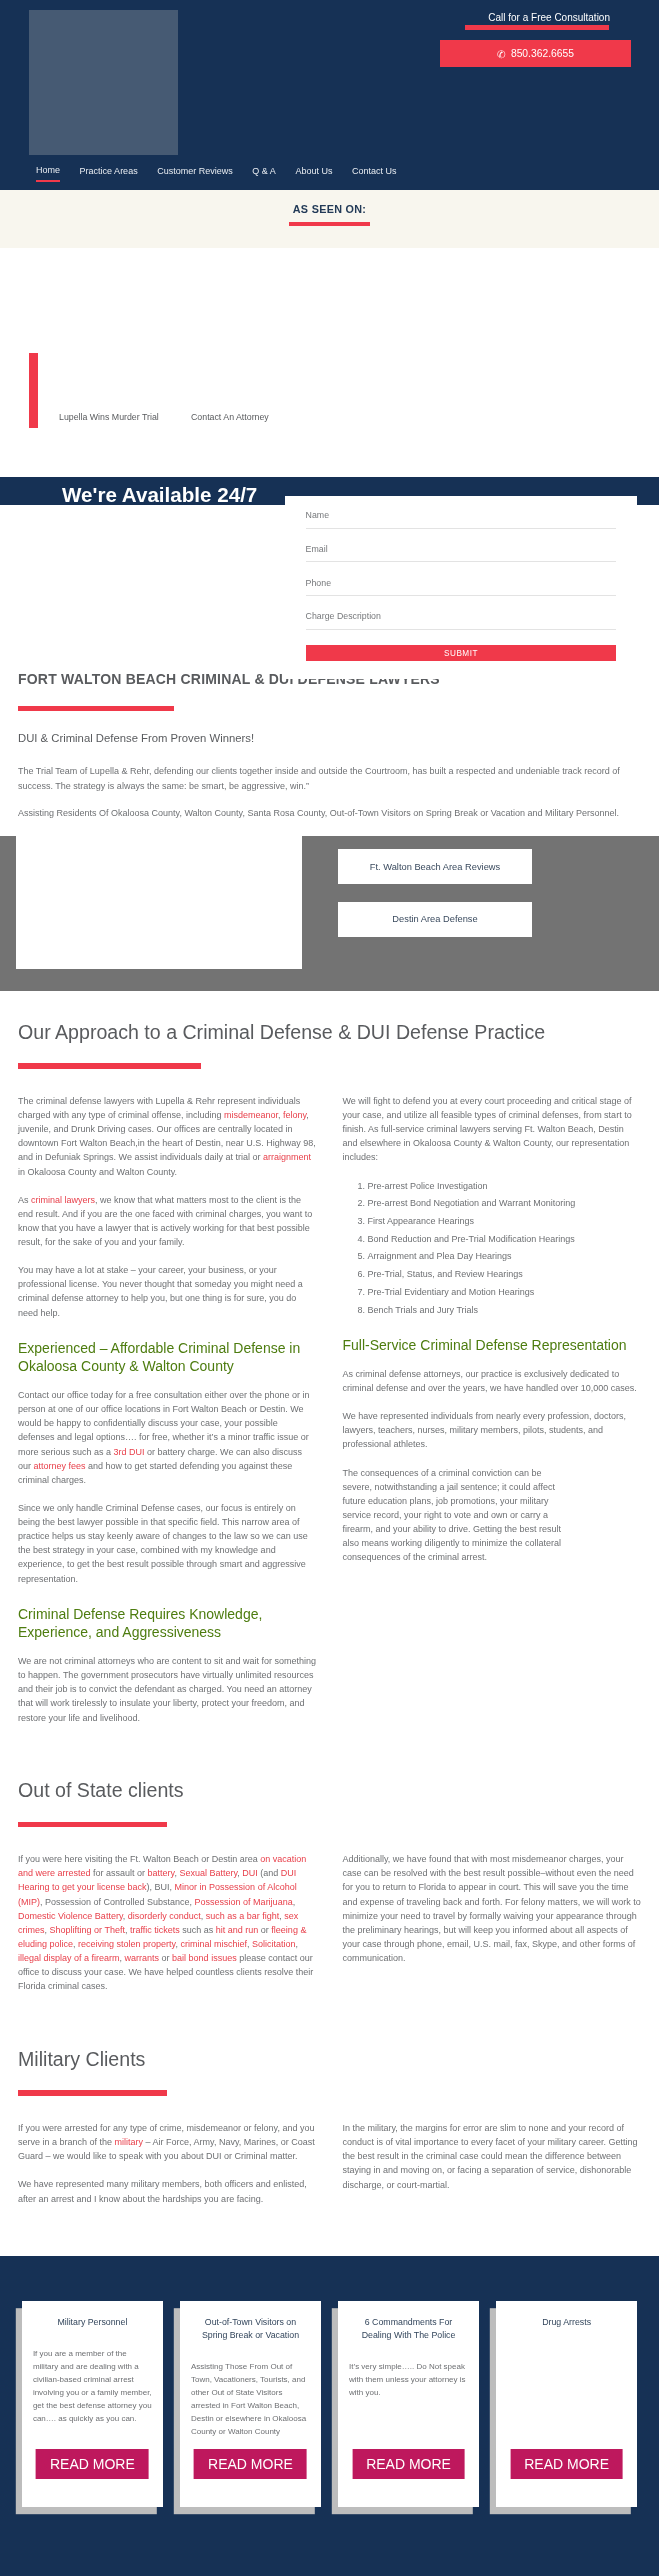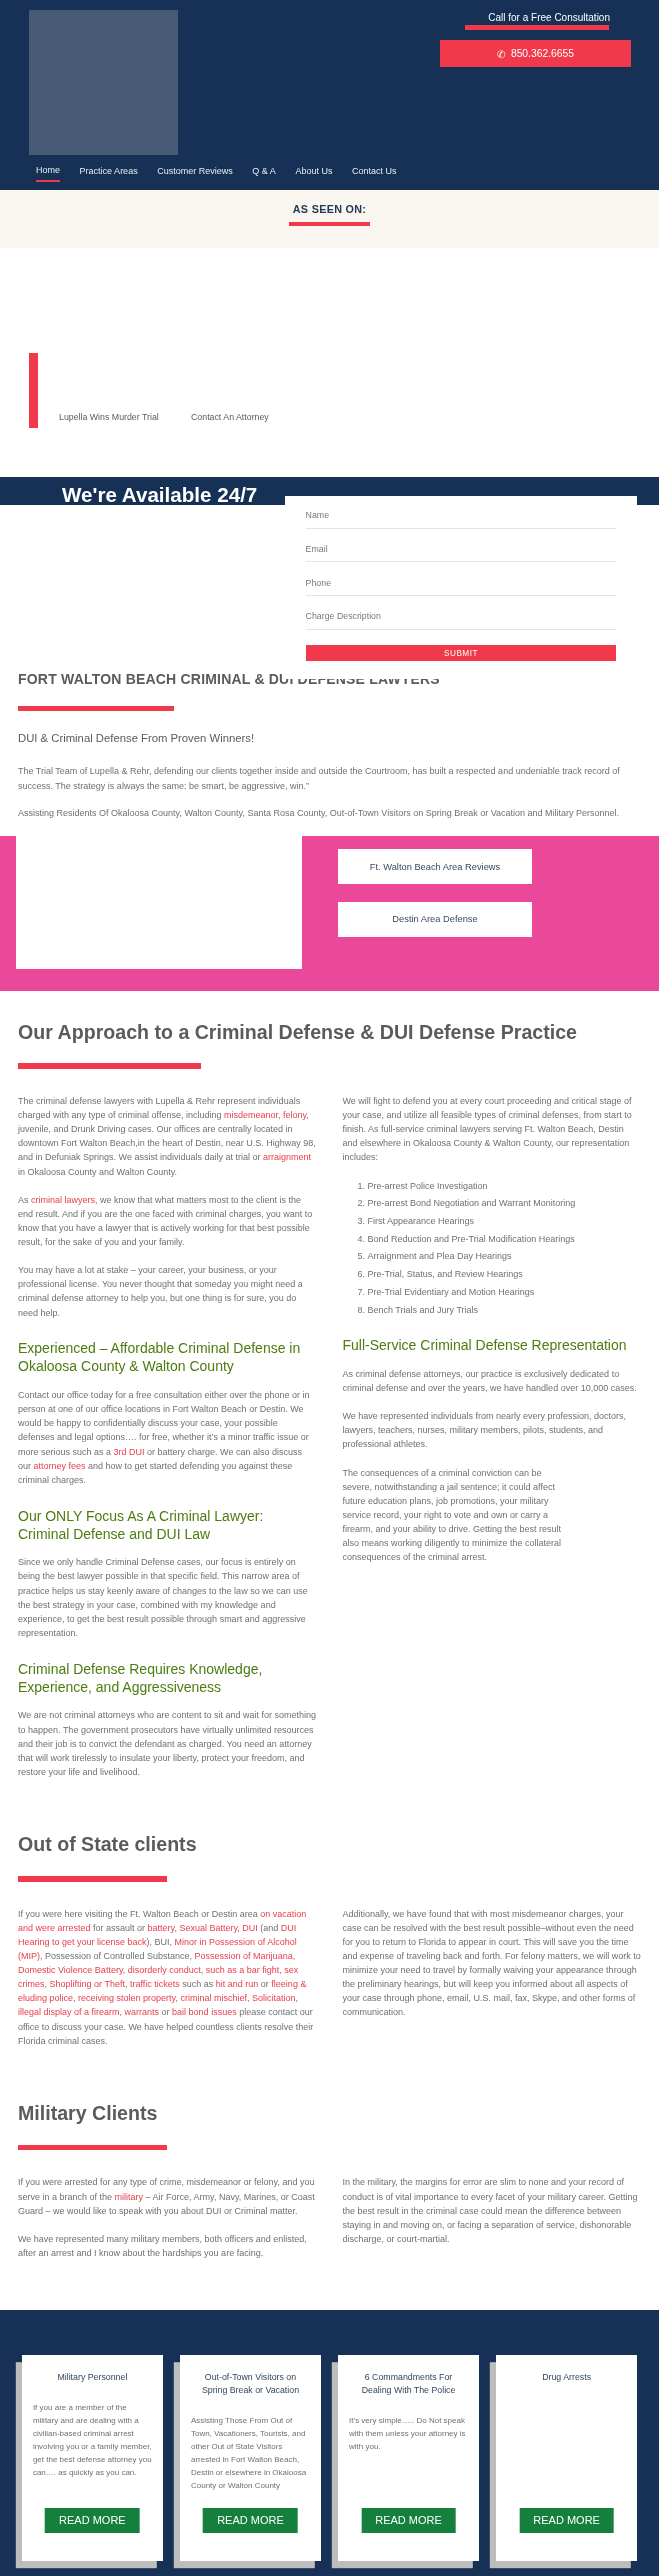--- a/index.html
+++ b/index.html
@@ -41,48 +41,48 @@
                 letter-spacing:0.5px; cursor:pointer; }
 
   
   .intro { background:#fff; padding:166px 18px 0; }
   .intro h1 { color:#595b5e; font-size:14px; font-weight:bold; letter-spacing:0.2px; }
   .intro .bar { width:156px; height:5.7px; background:#f0394a; margin:18.5px 0 20.6px; }
   .intro h3 { color:#595b5e; font-size:11.3px; font-weight:400; margin-bottom:20.6px; }
   .intro p { font-size:9px; line-height:1.57; margin-bottom:13.4px; max-width:613px; }
 
   
-  .reviews { position:relative; height:155px; background:#ec4899; margin-top:15.5px;text-decoration:underline; }
+  .reviews { position:relative; height:155px; background:#737373; margin-top:15.5px;text-decoration:underline; }
   .embed-box { position:absolute; left:15.5px; top:-15.5px; width:286px; height:149px; background:#ffffff; }
   .rev-btn { position:absolute; left:338px; width:194px; height:35px; background:#ffffff; color:#3a4a5e;
              font-size:9.3px; display:flex; align-items:center; justify-content:center; border:none; cursor:pointer; }
   .rev-btn.b1 { top:13.4px; }
   .rev-btn.b2 { top:66px; }
 
   
   .tsec { padding:30px 18px 10.3px; background:#fff; }
-  .tsec h2 { color:#595b5e; font-size:19.6px; font-weight:700; }
+  .tsec h2 { color:#595b5e; font-size:19.6px; font-weight:400; }
   .tsec .bar { width:183px; height:5.7px; background:#f0394a; margin:19.6px 0 25px; }
   .bar.w290 { width:149px !important; }
   .cols { display:flex; gap:26px; }
   .col { flex:1; }
   .col p { font-size:9px; line-height:1.57; margin-bottom:14px; }
   .col h3 { color:#4d7c0f; font-size:14px; font-weight:400; line-height:1.3; margin:19.6px 0 12.4px; }
   .col ol { padding-left:25px; margin:3.1px 0 15.5px; }
   .col ol li { font-size:9px; line-height:1.57; margin-bottom:3.6px; }
   .narrow { max-width:222px; }
 
   
   .cards-band { background:#163155; padding:45px 21.6px 77px; }
   .cards-grid { display:grid; grid-template-columns:repeat(4,1fr); gap:16.5px; }
   .card { position:relative; background:#ffffff; box-shadow:-6.2px 7.2px 0 #bdbdbd; padding:15.5px 11.3px 36px; height:206px; }
   .card .ctitle { color:#33465c; font-size:8.8px; text-align:center; line-height:1.5; margin-bottom:18.5px; }
   .card .cbody { color:#6e7073; font-size:8px; line-height:1.62; }
-  .card .read-more { position:absolute; bottom:28px; left:50%; transform:translateX(-50%); background:#15803d; color:#fff;
-                     border:none; font-size:11px; padding:6.7px 14px; cursor:pointer; white-space:nowrap; }
+  .card .read-more { position:absolute; bottom:28px; left:50%; transform:translateX(-50%); background:#be185d; color:#fff;
+                     border:none; font-size:14px; padding:6.7px 14px; cursor:pointer; white-space:nowrap; }
 </style>
 </head>
 <body>
 
 <header class="site-header">
   <div class="logo-box"></div>
   <div class="consult">Call for a Free Consultation</div>
   <div class="consult-bar"></div>
   <button class="phone-btn">
     <span>✆</span>
@@ -151,21 +151,20 @@
 <section class="tsec">
   <h2>Our Approach to a Criminal Defense &amp; DUI Defense Practice</h2>
   <div class="bar"></div>
   <div class="cols">
     <div class="col">
       <p><span>The criminal defense lawyers with Lupella &amp; Rehr represent individuals charged with any type of criminal offense, including </span><a class="rlink">misdemeanor</a><span>, </span><a class="rlink">felony</a><span>, juvenile, and Drunk Driving cases. Our offices are centrally located in downtown Fort Walton Beach,in the heart of Destin, near U.S. Highway 98, and in Defuniak Springs. We assist individuals daily at trial or </span><a class="rlink">arraignment</a><span> in Okaloosa County and Walton County.</span></p>
       <p><span>As </span><a class="rlink">criminal lawyers</a><span>, we know that what matters most to the client is the end result. And if you are the one faced with criminal charges, you want to know that you have a lawyer that is actively working for that best possible result, for the sake of you and your family.</span></p>
       <p>You may have a lot at stake – your career, your business, or your professional license. You never thought that someday you might need a criminal defense attorney to help you, but one thing is for sure, you do need help.</p>
       <h3>Experienced – Affordable Criminal Defense in Okaloosa County &amp; Walton County</h3>
       <p><span>Contact our office today for a free consultation either over the phone or in person at one of our office locations in Fort Walton Beach or Destin. We would be happy to confidentially discuss your case, your possible defenses and legal options…. for free, whether it’s a minor traffic issue or more serious such as a </span><a class="rlink">3rd DUI</a><span> or battery charge. We can also discuss our </span><a class="rlink">attorney fees</a><span> and how to get started defending you against these criminal charges.</span></p>
-      <h3>Our ONLY Focus As A Criminal Lawyer: Criminal Defense and DUI Law</h3>
       <p>Since we only handle Criminal Defense cases, our focus is entirely on being the best lawyer possible in that specific field. This narrow area of practice helps us stay keenly aware of changes to the law so we can use the best strategy in your case, combined with my knowledge and experience, to get the best result possible through smart and aggressive representation.</p>
       <h3>Criminal Defense Requires Knowledge, Experience, and Aggressiveness</h3>
       <p>We are not criminal attorneys who are content to sit and wait for something to happen. The government prosecutors have virtually unlimited resources and their job is to convict the defendant as charged. You need an attorney that will work tirelessly to insulate your liberty, protect your freedom, and restore your life and livelihood.</p>
     </div>
     <div class="col">
       <p>We will fight to defend you at every court proceeding and critical stage of your case, and utilize all feasible types of criminal defenses, from start to finish. As full-service criminal lawyers serving Ft. Walton Beach, Destin and elsewhere in Okaloosa County &amp; Walton County, our representation includes:</p>
       <ol>
         <li>Pre-arrest Police Investigation</li>
         <li>Pre-arrest Bond Negotiation and Warrant Monitoring</li>
         <li>First Appearance Hearings</li>

